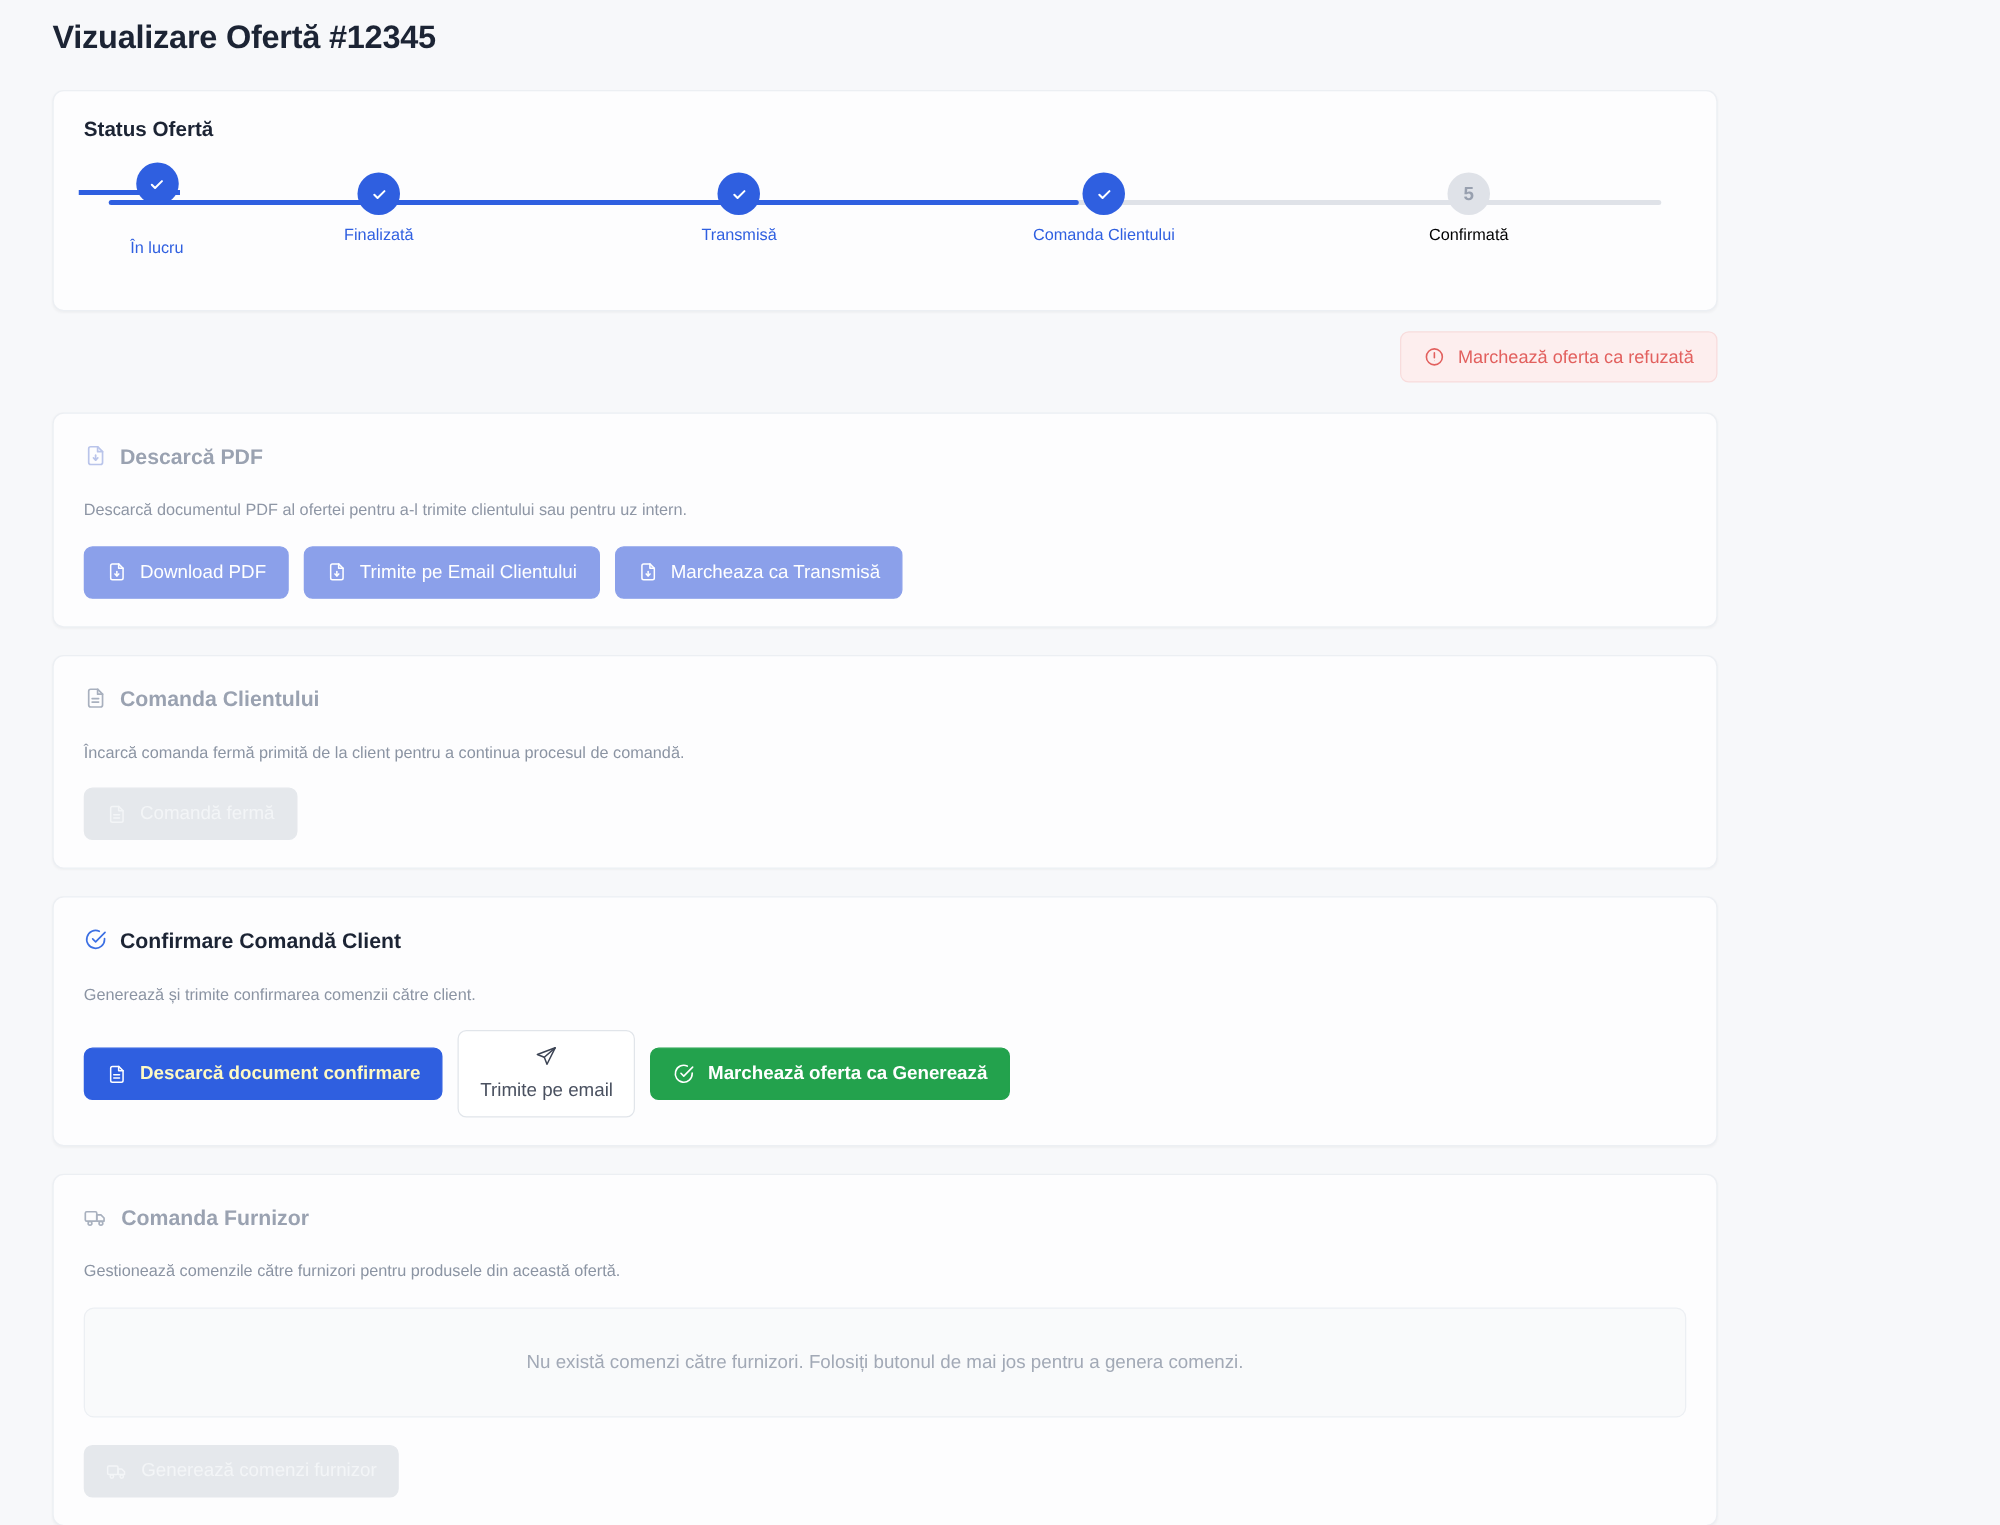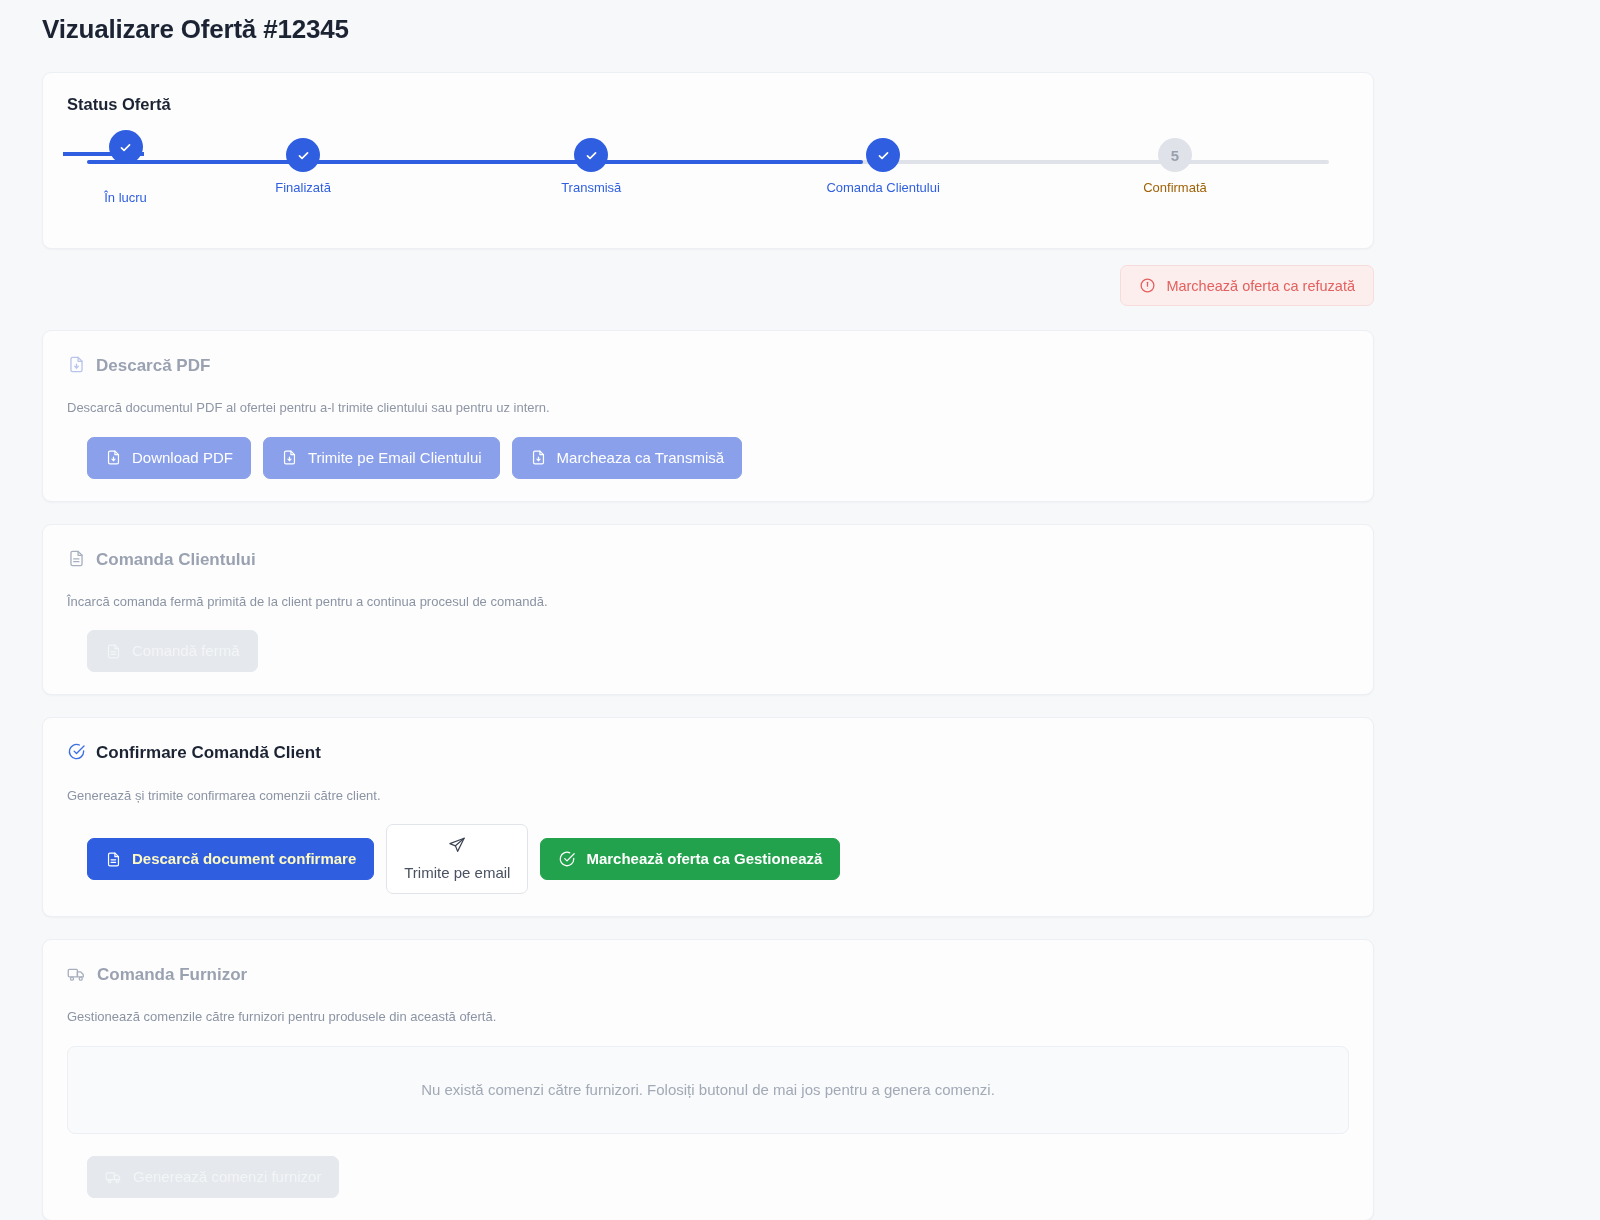--- a/index.html
+++ b/index.html
@@ -116,21 +116,21 @@
     font-weight: 600;
     position: relative;
     z-index: 3;
   }
   .step.done .step-circle {
     background: #2f5fe0;
     color: #ffffff;
   }
   .step-label {
     font-size: 13px;
-    color: #a16207;
+    color: #000000;
     margin-top: 8px;
     line-height: 1.25;
     font-weight: 500;
   }
   .step.done .step-label { color: #2f5fe0; }
   .step.raised { top: -8px; }
   .step.raised .step-label { margin-top: 26px; }
 
   .check-glyph { width: 13px; height: 13px; display:block; }
 
@@ -149,21 +149,21 @@
     border: 1px solid #f8dcdc;
     border-radius: 7px;
     font-size: 14.5px;
     font-weight: 500;
     padding: 11px 18px;
     cursor: pointer;
     font-family: inherit;
   }
 
   
-  .btn-row { display: flex; align-items: center; gap: 12px; flex-wrap: wrap; margin-left: 20px; }
+  .btn-row { display: flex; align-items: center; gap: 12px; flex-wrap: wrap; }
   .btn {
     display: inline-flex;
     align-items: center;
     gap: 10px;
     border-radius: 7px;
     font-size: 15px;
     font-weight: 500;
     padding: 11px 17px;
     border: 1px solid transparent;
     cursor: pointer;
@@ -396,21 +396,21 @@
         </span>
         <span>Trimite pe email</span>
       </button>
       <button class="btn btn-green">
         <span>
           <svg class="icon-svg" width="18" height="18" viewBox="0 0 24 24" fill="none" stroke="#ffffff" stroke-width="1.7" stroke-linecap="round" stroke-linejoin="round">
               <path d="M21 11.2V12a9 9 0 1 1-5.3-8.2"></path>
               <path d="M9 11.5l3 3L21.5 5"></path>
             </svg>
         </span>
-        <span>Marchează oferta ca Gestionează</span>
+        <span>Marchează oferta ca Generează</span>
       </button>
     </div>
   </div>
 
   <div class="card">
     <div class="card-title muted">
       <span>
         <svg class="icon-svg" width="20" height="20" viewBox="0 0 24 24" fill="none" stroke="#a8b0be" stroke-width="1.6" stroke-linecap="round" stroke-linejoin="round">
             <rect x="1.5" y="6.5" width="11" height="9" rx="1.3"></rect>
             <path d="M12.5 9.5h4l3 3v3h-7z"></path>

